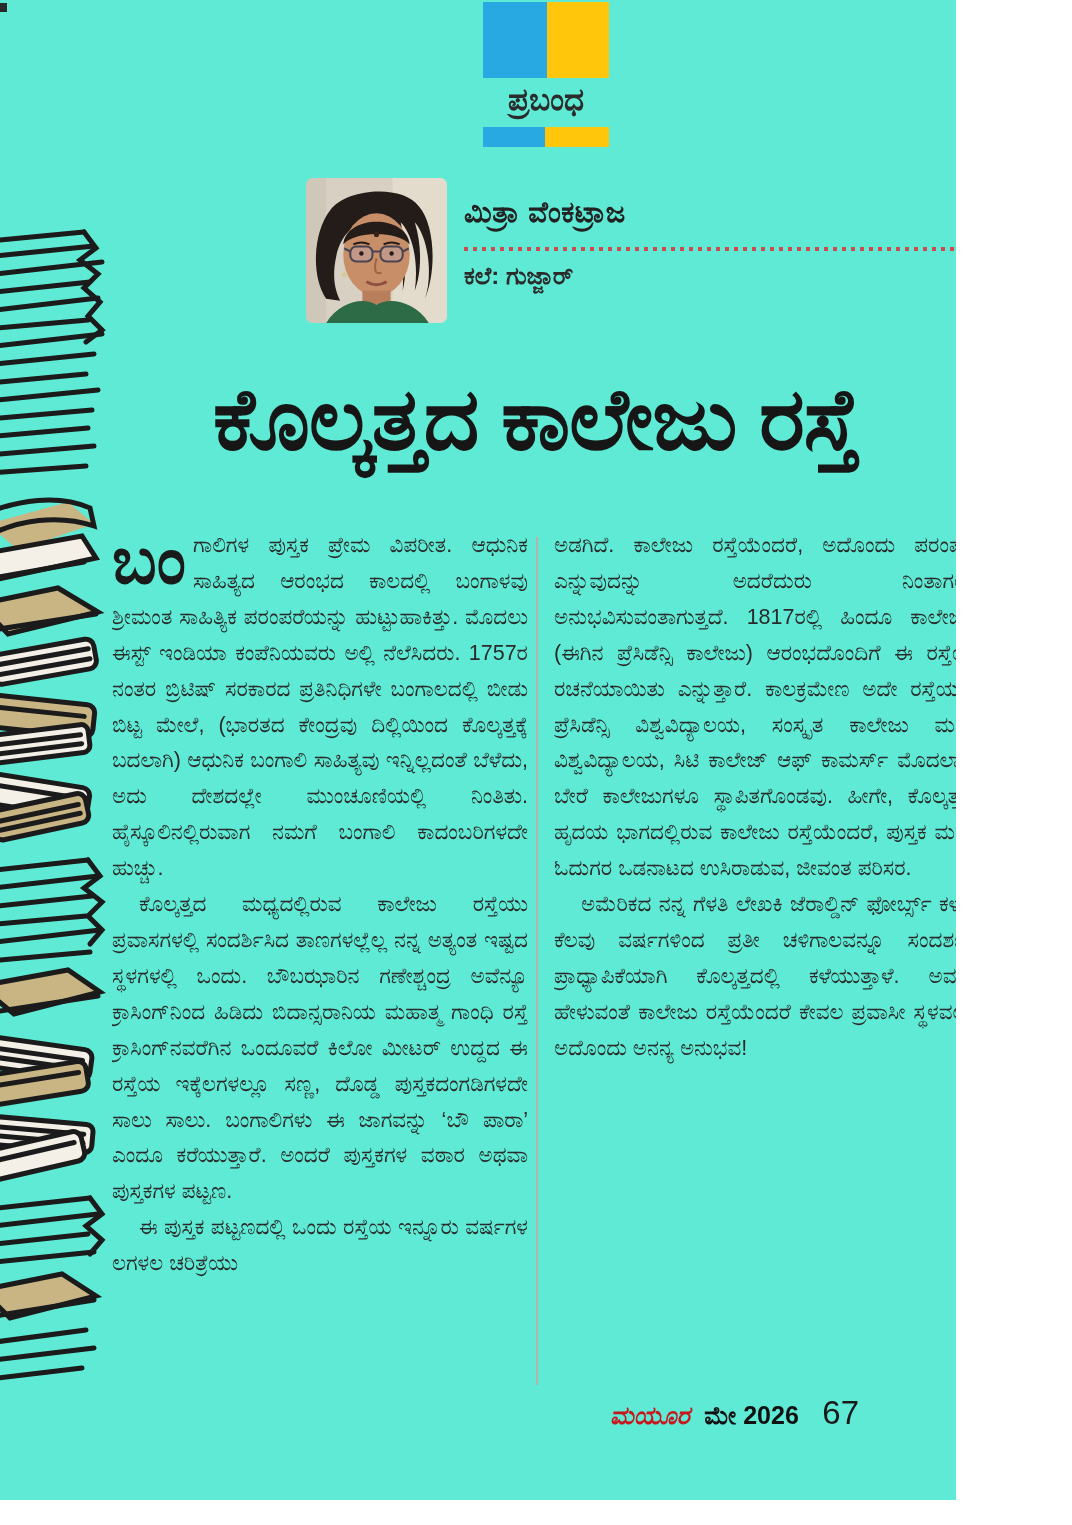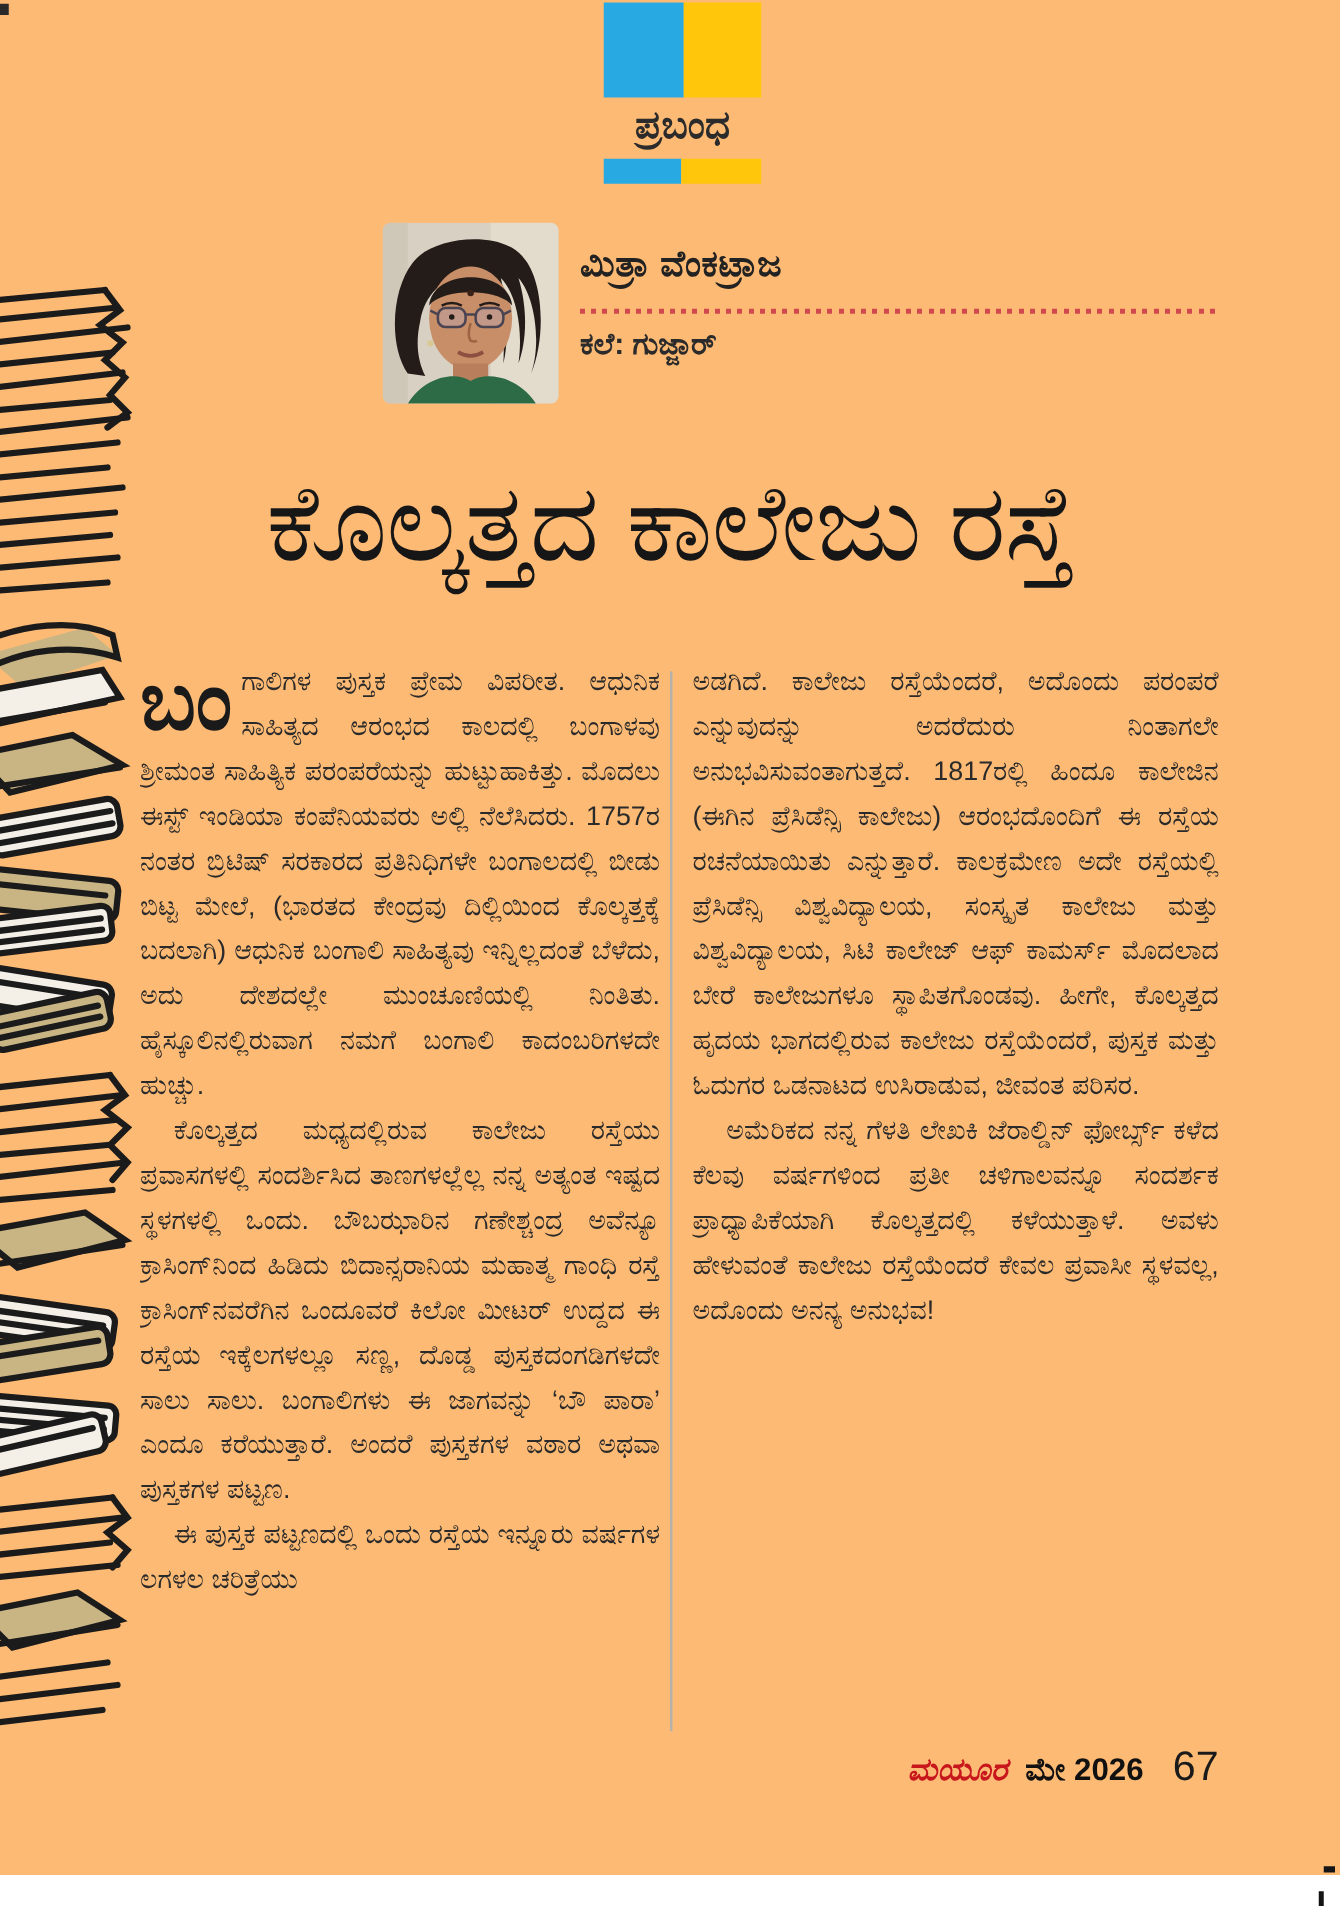--- a/index.html
+++ b/index.html
@@ -1,19 +1,19 @@
 <!DOCTYPE html>
 <html lang="kn"><head>
 <meta charset="utf-8">
 <style>
   * { margin:0; padding:0; box-sizing:border-box; }
   html,body { background:#ffffff; }
   .page {
-    position:relative; width:1072px; height:1525px;
-    background:#fdba74; overflow:hidden;
+    position:relative; width:956px; height:1525px;
+    background:#5eead4; overflow:hidden;
     font-family:"Liberation Sans","DejaVu Sans",sans-serif;
     color:#262626;
   }
   .abs { position:absolute; }
 
   
   .kicker-block-blue   { left:483px; top:2px;   width:64px; height:76px; background:#29a9e1; }
   .kicker-block-yellow { left:547px; top:2px;   width:62px; height:76px; background:#ffc60b; }
   .kicker-label { left:468px; top:82px; width:156px; text-align:center;
                   font-size:31px; font-weight:700; color:#2b2b2b; }
@@ -22,21 +22,21 @@
 
   
   .photo { left:306px; top:178px; width:141px; height:145px; border-radius:7px; overflow:hidden; }
   .author-name { left:464px; top:196px; font-size:29px; font-weight:700; color:#222; letter-spacing:.5px; }
   .author-rule { left:464px; top:247px; width:511px; height:4px;
                  background:repeating-linear-gradient(90deg,#d0494f 0 4px,transparent 4px 9px); }
   .author-credit { left:464px; top:262px; font-size:24px; font-weight:700; color:#2b2b2b; }
 
   
   .headline { left:60px; top:366px; width:952px; text-align:center;
-              font-size:86px; line-height:1.25; font-weight:400; color:#161616; letter-spacing:-1px; }
+              font-size:86px; line-height:1.25; font-weight:700; color:#161616; letter-spacing:-1px; }
 
   
   .col { top:528px; height:866px; overflow:hidden; }
   .col-1 { left:112px; width:416px; }
   .col-2 { left:554px; width:421px; }
   .col p { font-size:21.5px; line-height:35.9px; text-align:justify; color:#2a2a2a;
            text-justify:inter-word; }
   .col p.indent { text-indent:27px; }
   .dropcap { float:left; font-size:66px; line-height:56px; font-weight:700;
              padding:4px 7px 0 0; color:#1a1a1a; }

